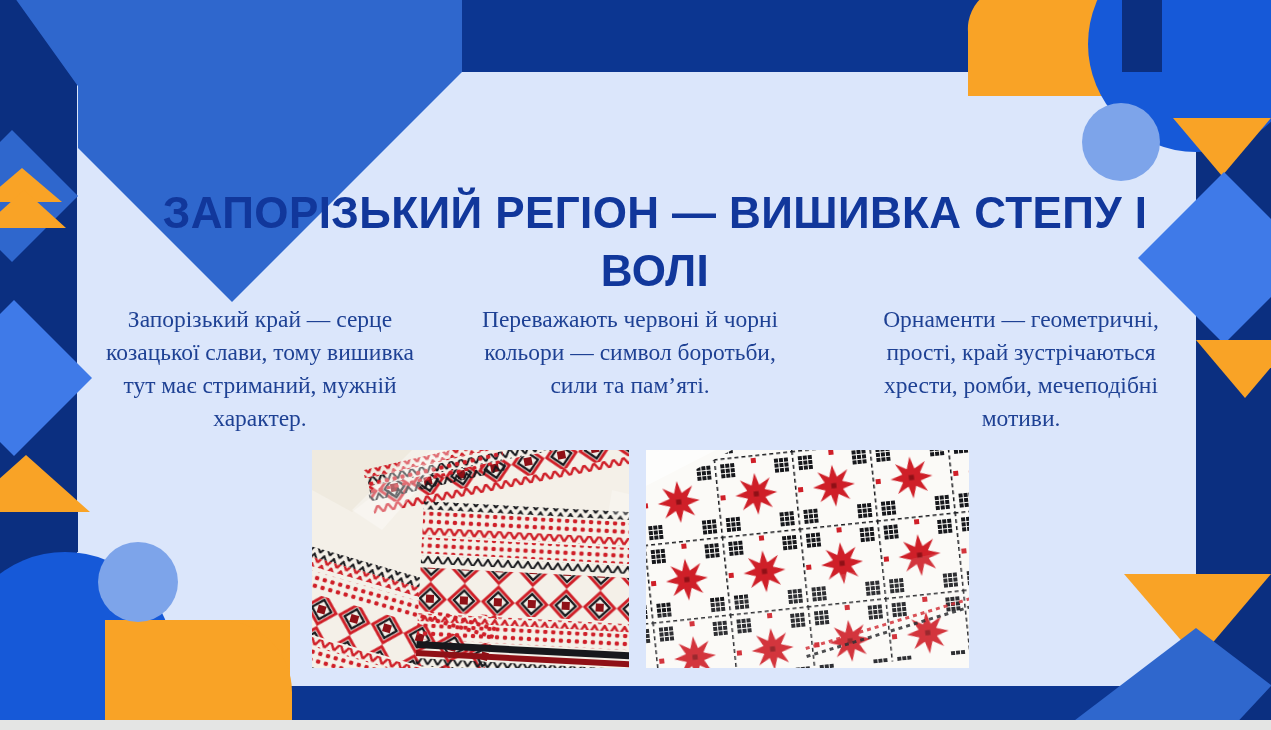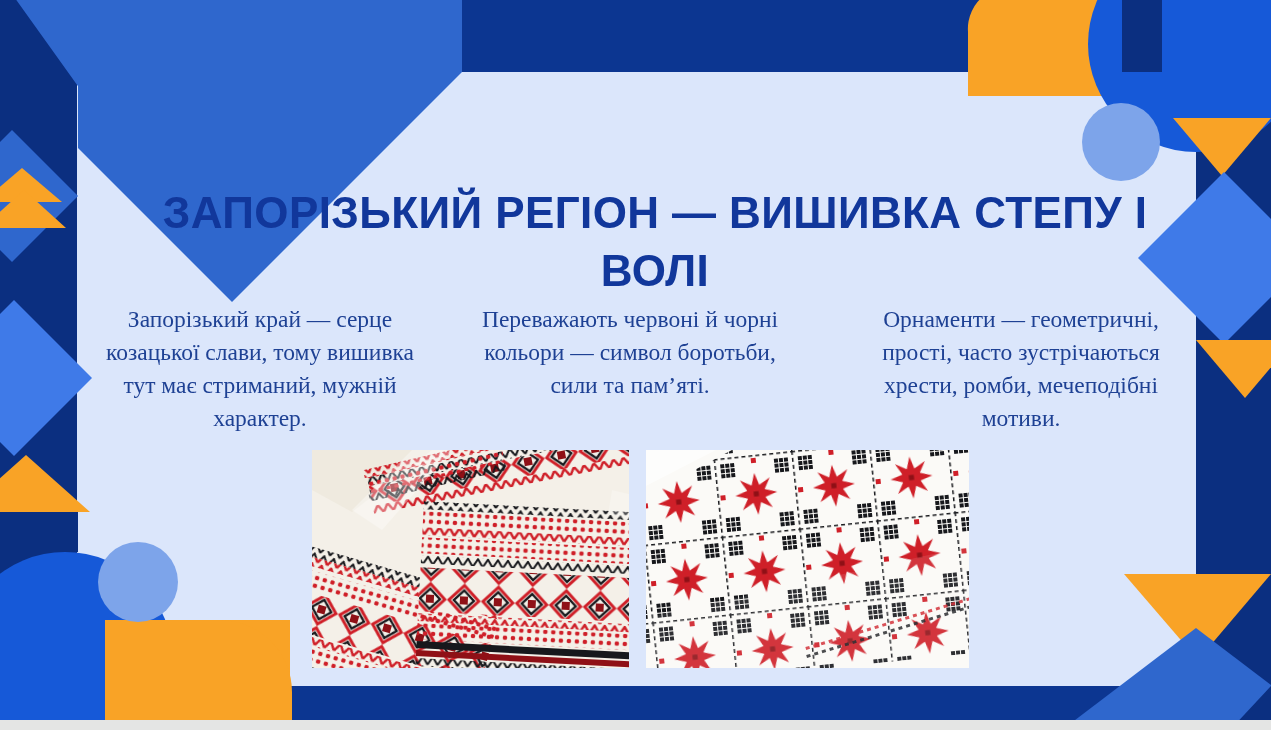--- a/index.html
+++ b/index.html
@@ -146,21 +146,21 @@
 
     <rect x="0" y="720" width="1271" height="10" fill="#e4e5e4"></rect>
   </svg>
 
   <h1 id="slide-title">ЗАПОРІЗЬКИЙ РЕГІОН — ВИШИВКА СТЕПУ І ВОЛІ</h1>
 
   <div class="col" id="col-1">Запорізький край — серце козацької слави, тому вишивка тут має стриманий, мужній характер.</div>
 
   <div class="col" id="col-2">Переважають червоні й чорні кольори — символ боротьби, сили та пам’яті.</div>
 
-  <div class="col" id="col-3">Орнаменти — геометричні, прості, часто зустрічаються хрести, ромби, мечеподібні мотиви.</div>
+  <div class="col" id="col-3">Орнаменти — геометричні, прості, край зустрічаються хрести, ромби, мечеподібні мотиви.</div>
 
   <div class="photo" id="photo-1">
     <svg viewBox="0 0 317 218" preserveAspectRatio="none" aria-hidden="true">
       <defs>
         <pattern id="zig-red" width="10" height="10" patternUnits="userSpaceOnUse">
           <path d="M0,9 L5,1 L10,9" stroke="#cf1f28" stroke-width="2.4" fill="none"></path>
         </pattern>
         <pattern id="zig-blk" width="10" height="10" patternUnits="userSpaceOnUse">
           <path d="M0,9 L5,1 L10,9" stroke="#17181c" stroke-width="2" fill="none"></path>
         </pattern>

